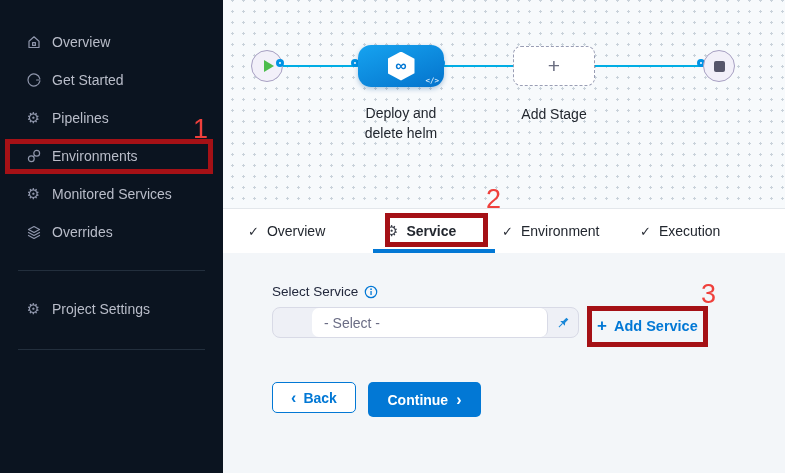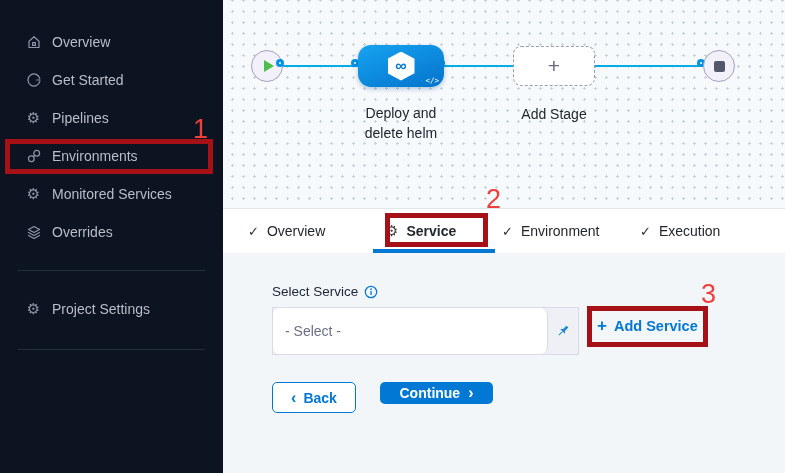--- a/index.html
+++ b/index.html
@@ -63,40 +63,40 @@
          font-size:14px; color:#22272f; cursor:pointer; }
   .tab .tic { font-family:"DejaVu Sans",sans-serif; font-size:13px; color:#2b2f38; }
   .tab .tgear { font-family:"DejaVu Sans",sans-serif; font-size:15px; color:#3a3e49; }
   .tab.active { font-weight:700; }
   .tab-underline { position:absolute; left:150px; bottom:0; width:122px; height:4px; background:#0278d5; }
 
   
   .content { position:absolute; left:0; top:253px; width:562px; height:220px; background:#f3f6f9; }
   .field-label-row { position:absolute; left:49px; top:31px; display:flex; align-items:center; gap:6px; }
   .field-label { font-size:13.5px; font-weight:400; color:#22283c; }
-  .select-group { position:absolute; left:49px; top:54px; width:307px; height:48px;
-                  background:#eef0f6; border:1px solid #d8dae6; border-radius:0;
-                  display:flex; overflow:hidden; }
+  .select-group { position:absolute; left:49px; top:54px; width:307px; height:31px;
+                  background:#eef0f6; border:1px solid #d8dae6; border-radius:8px;
+                  display:flex; overflow:hidden;padding-left:39px; }
   .select-input { flex:1; height:100%; background:#fff; border:none; border-right:1px solid #d8dae6;
                   border-radius:7px; padding:0 12px; font-size:14px; color:#6b6d85; outline:none;
                   font-family:"Liberation Sans","DejaVu Sans",sans-serif; }
   .select-input::placeholder { color:#6b6d85; opacity:1; }
   .select-addon { width:30px; display:flex; align-items:center; justify-content:center; cursor:pointer; }
   .add-service { position:absolute; left:374px; top:64px; display:flex; align-items:center; gap:7px;
                  color:#0278d5; cursor:pointer; }
   .add-service .plus { font-size:17px; font-weight:700; line-height:1; }
   .add-service .lbl { font-size:14.5px; font-weight:700; }
   .btn-back { position:absolute; left:49px; top:129px; width:84px; height:31px; background:#fff;
               border:1px solid #0278d5; border-radius:5px; color:#0278d5; font-weight:700; font-size:14px;
               display:flex; align-items:center; justify-content:center; gap:7px; cursor:pointer;
               font-family:"Liberation Sans","DejaVu Sans",sans-serif; }
-  .btn-continue { position:absolute; left:145px; top:129px; width:113px; height:22px; background:#0278d5;
+  .btn-continue { position:absolute; left:145px; top:129px; width:113px; height:35px; background:#0278d5;
                   border:none; border-radius:5px; color:#fff; font-weight:700; font-size:14px;
                   display:flex; align-items:center; justify-content:center; gap:8px; cursor:pointer;
-                  font-family:"Liberation Sans","DejaVu Sans",sans-serif;margin-left:12px; }
+                  font-family:"Liberation Sans","DejaVu Sans",sans-serif; }
   .chev { font-size:16px; font-weight:700; line-height:1; }
 
   
   .ann-box { position:absolute; border:5px solid #a51116; z-index:50; pointer-events:none; }
   .ann-box1 { left:5px; top:139px; width:208px; height:35px; }
   .ann-box2 { left:385px; top:213px; width:103px; height:34px; }
   .ann-box3 { left:587px; top:306px; width:121px; height:41px; }
   .ann-num { position:absolute; z-index:51; color:#ef403c; font-size:27px; line-height:1; pointer-events:none; }
   .ann-1 { left:193px; top:116px; }
   .ann-2 { left:486px; top:186px; }

